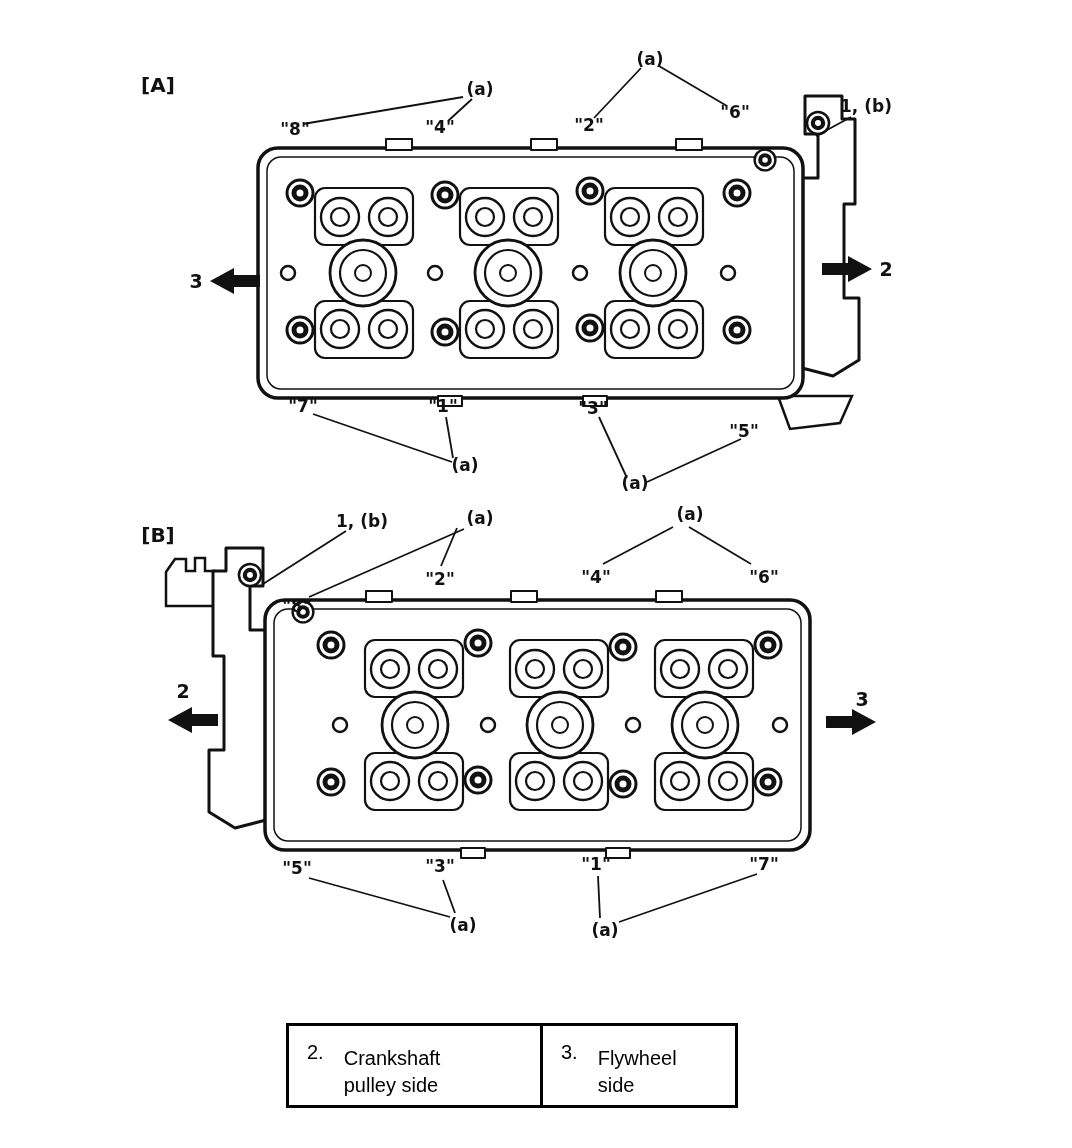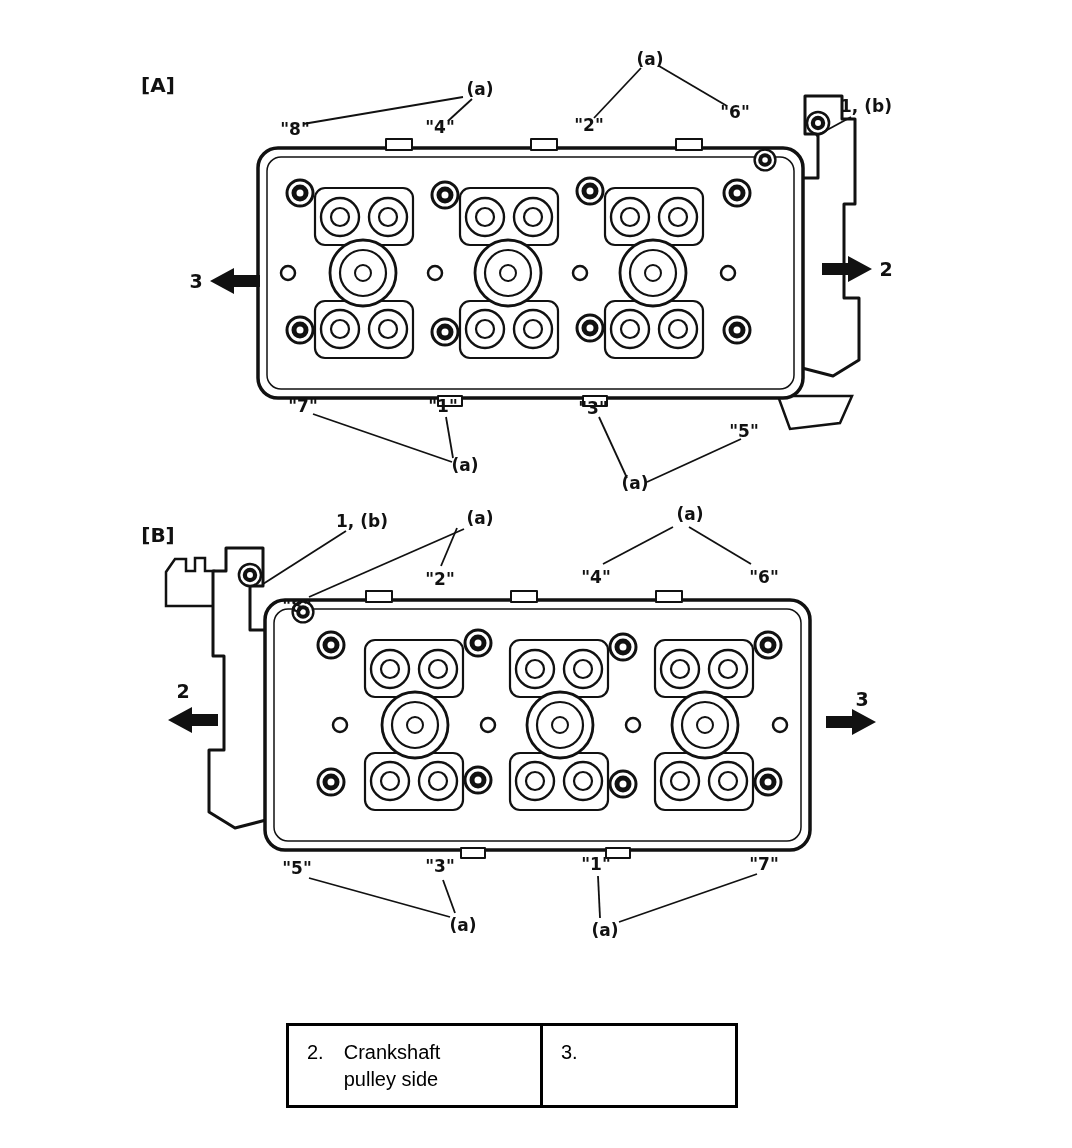--- a/index.html
+++ b/index.html
@@ -32,21 +32,21 @@
   }
   .legend .cell {
     display:flex; align-items:flex-start;
     gap:20px;
     padding:13px 10px 10px 18px;
     width:251px;
     font-size:20px; line-height:1.35; color:#000;
   }
   .legend .cell + .cell { border-left:3px solid #000; width:auto; flex:1; }
   .legend .num { flex:0 0 auto; }
-  .legend .txt { flex:1; }
+  .legend .txt { flex:1;margin-top:6px; }
 </style>
 </head>
 <body>
 
 <div class="canvas">
 
 <svg width="1072" height="1010" viewBox="0 0 1072 1010">
   <defs>
     <g id="bolt">
       <circle r="13" fill="#fff" stroke="#111" stroke-width="3"></circle>
@@ -205,16 +205,17 @@
 </svg>
 
 
 <div class="legend">
   <div class="cell">
     <span class="num">2.</span>
     <span class="txt"><span>Crankshaft</span><br><span>pulley side</span></span>
   </div>
   <div class="cell">
     <span class="num">3.</span>
+    <span class="txt"><span>Flywheel</span><br><span>side</span></span>
   </div>
 </div>
 
 </div>
 
 </body></html>

